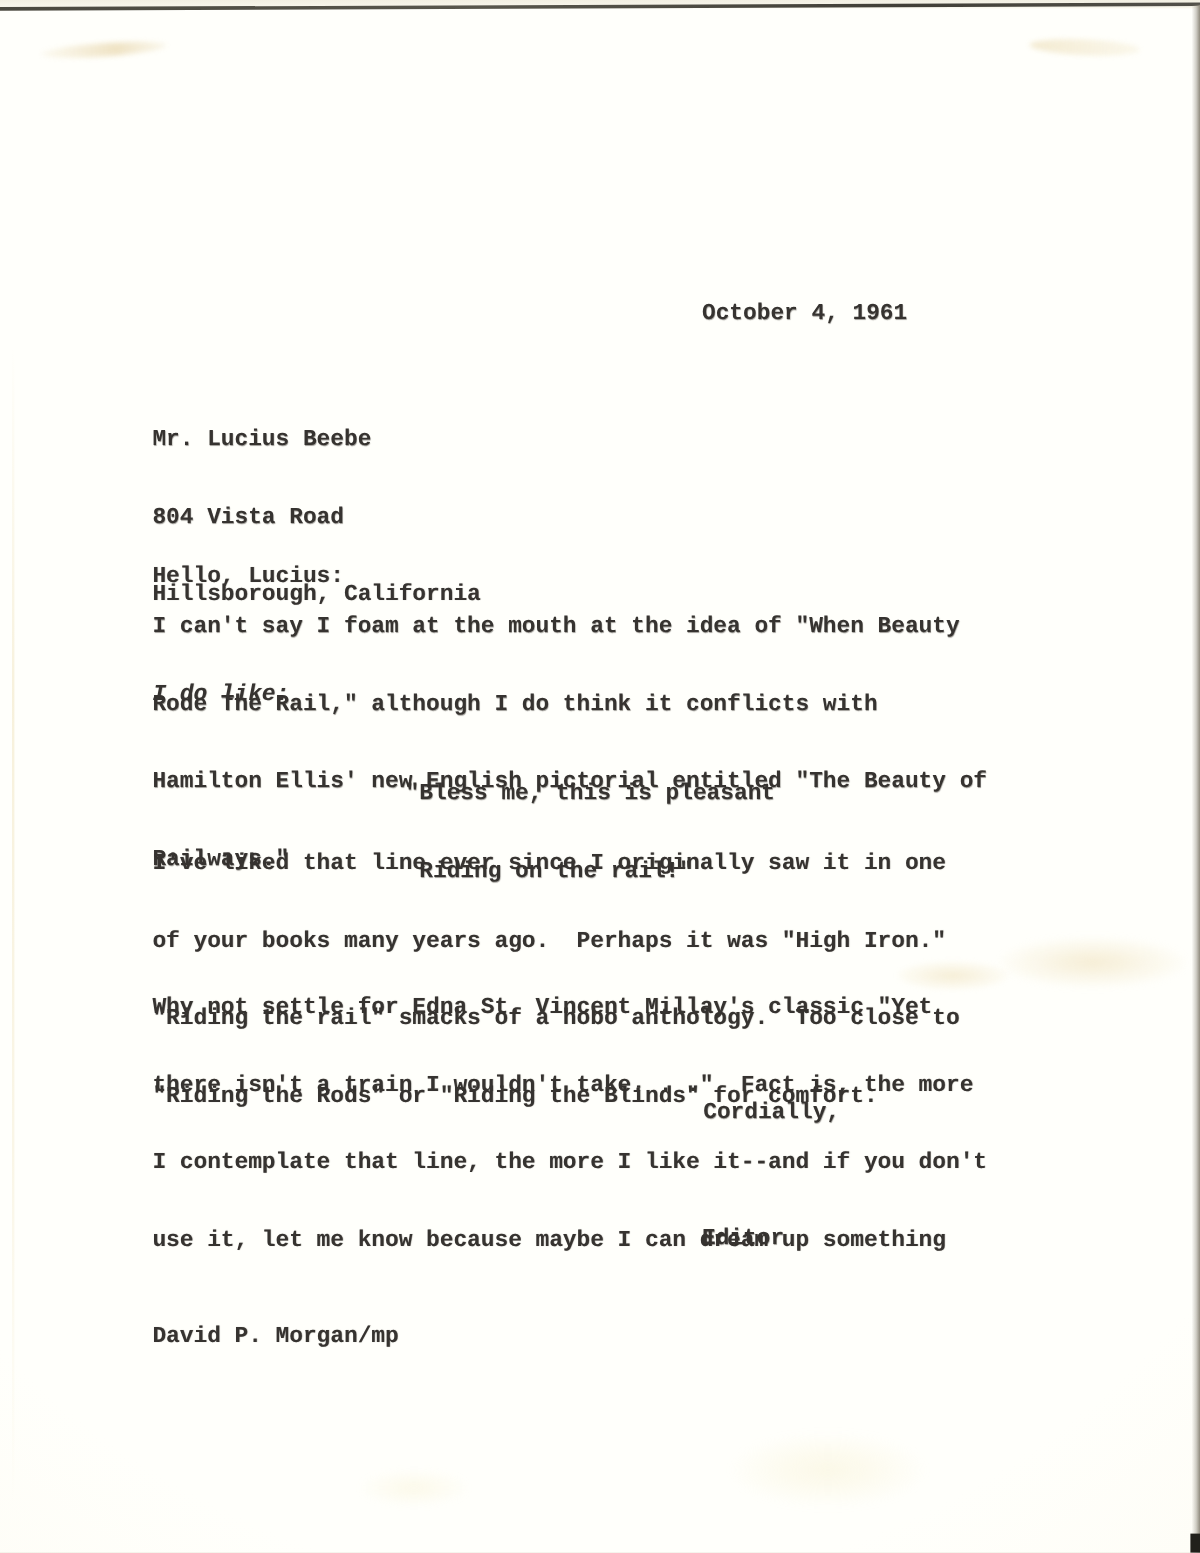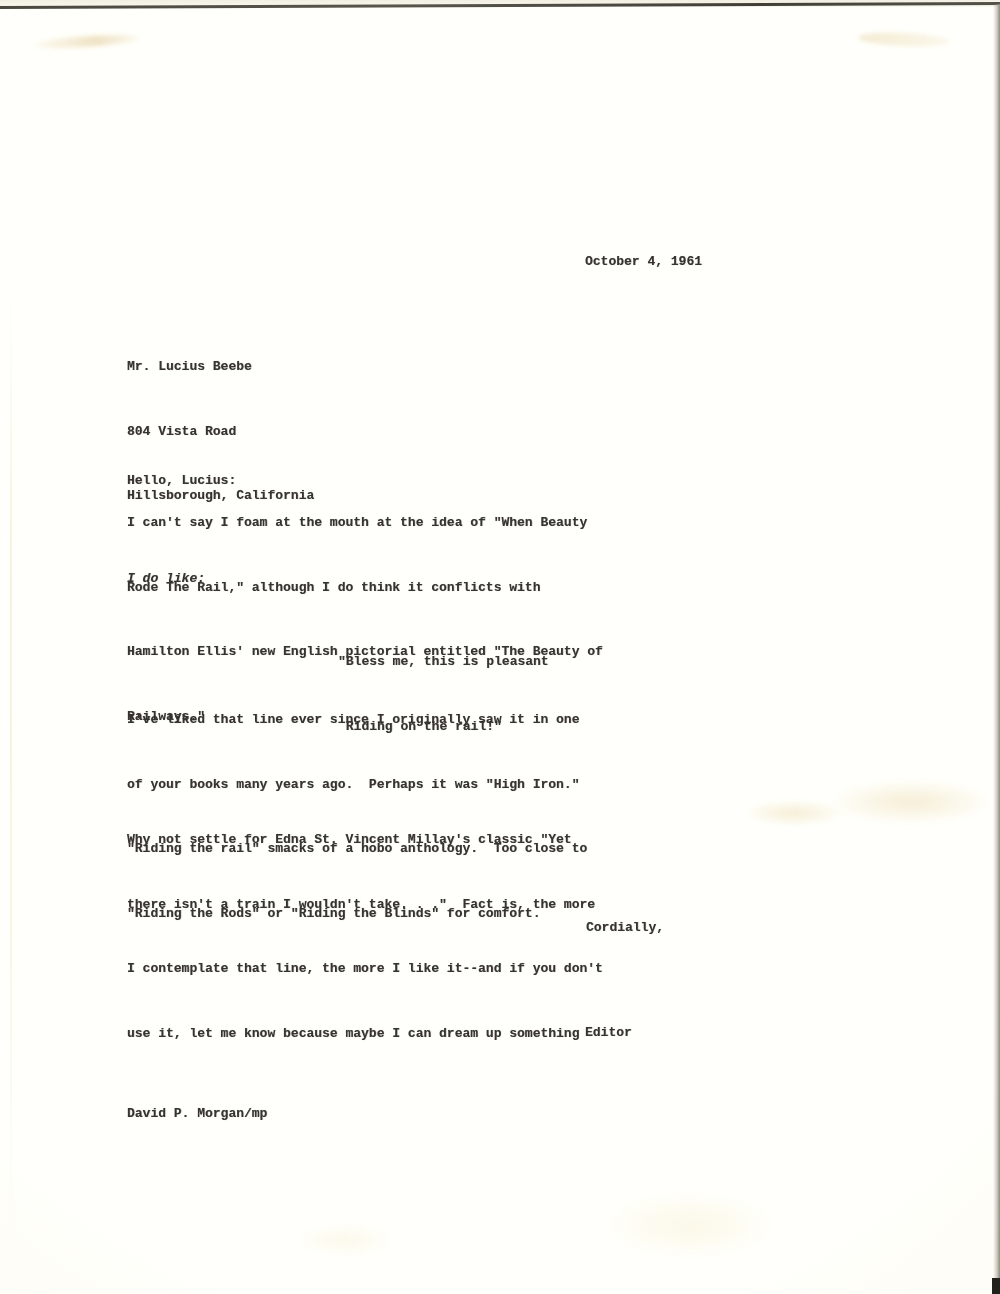--- a/index.html
+++ b/index.html
@@ -79,21 +79,21 @@
   }
   .scan-left-line {
     position: absolute; left: 10px; top: 290px; bottom: 40px; width: 2px;
     background: linear-gradient(to bottom, rgba(228,206,140,0.0), rgba(228,206,140,0.28) 30%, rgba(228,206,140,0.18) 70%, rgba(228,206,140,0));
   }
 
   
   .tline, .tblock {
     position: absolute;
     font-family: "Liberation Mono", "DejaVu Sans Mono", monospace;
-    font-size: 13px;
+    font-size: 19px;
     line-height: 21.5px;
     font-weight: 700;
     color: #363330;
     white-space: pre;
     letter-spacing: 0px;
     text-shadow: 0.4px 0.4px 0.7px rgba(46,42,36,0.45);
   }
   .tblock .tline-inner {
     white-space: pre;
   }

